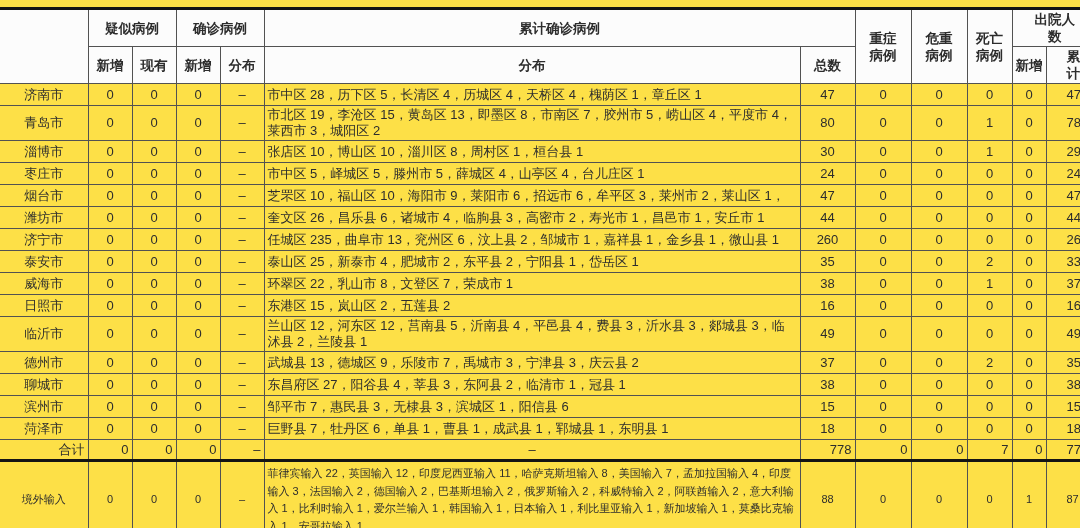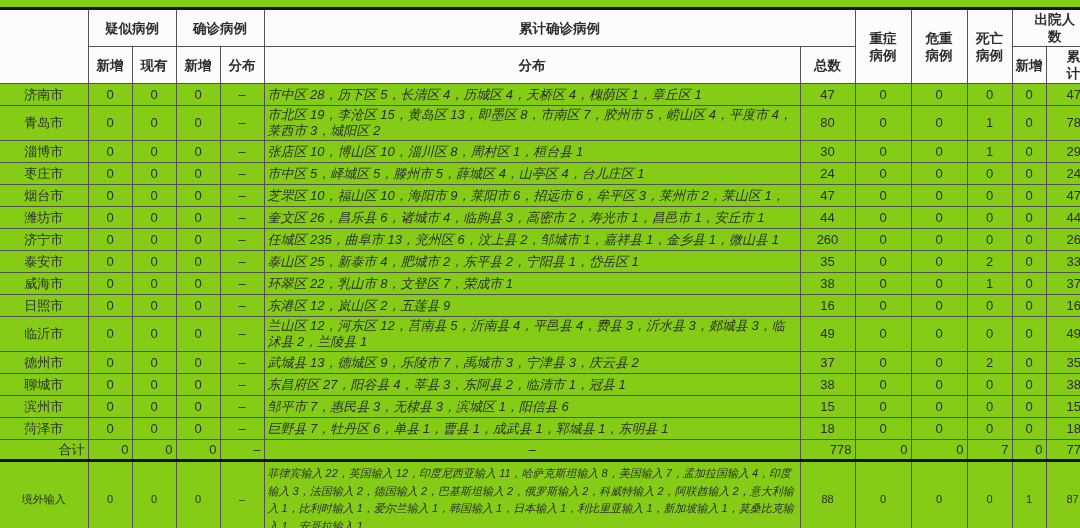--- a/index.html
+++ b/index.html
@@ -6,21 +6,21 @@
     margin: 0;
     padding: 0;
     background: #fcfcfc;
     width: 1080px;
     font-family: "Liberation Sans", "DejaVu Sans", sans-serif;
     color: #2d2d2d;
   }
   .page {
     width: 1080px;
     height: 528px;
-    background: #84cc16;
+    background: #fde047;
     box-sizing: border-box;
     padding-top: 7px;
   }
   table.stats {
     width: 1080px;
     border-collapse: collapse;
     table-layout: fixed;
     border-top: 3px solid #141414;
     border-bottom: 3px solid #141414;
     font-size: 13px;
@@ -48,21 +48,20 @@
   tbody td {
     height: 22px;
     text-align: center;
     line-height: 16px;
   }
   td.c-name { text-align: center; }
   td.c-dist {
     text-align: left;
     padding-left: 8px;
     padding-right: 6px;
-    font-style: italic;
   }
   tr.total td { height: 21px; text-align: right; }
   tr.total td.c-dist { text-align: center; }
   tr.imported td {
     border-top: 3px solid #141414;
     font-size: 11px;
     line-height: 17.5px;
   }
   tr.imported td.c-dist { padding-top: 3px; padding-bottom: 3px; }
 
@@ -247,21 +246,21 @@
     <td class="c-num">1</td>
     <td class="c-num">0</td>
     <td class="c-num">37</td>
   </tr>
         <tr>
     <td class="c-name">日照市</td>
     <td class="c-num">0</td>
     <td class="c-num">0</td>
     <td class="c-num">0</td>
     <td class="c-num">–</td>
-    <td class="c-dist">东港区 12，岚山区 2，五莲县 9</td>
+    <td class="c-dist">东港区 15，岚山区 2，五莲县 2</td>
     <td class="c-num">16</td>
     <td class="c-num">0</td>
     <td class="c-num">0</td>
     <td class="c-num">0</td>
     <td class="c-num">0</td>
     <td class="c-num">16</td>
   </tr>
         <tr>
     <td class="c-name">临沂市</td>
     <td class="c-num">0</td>

